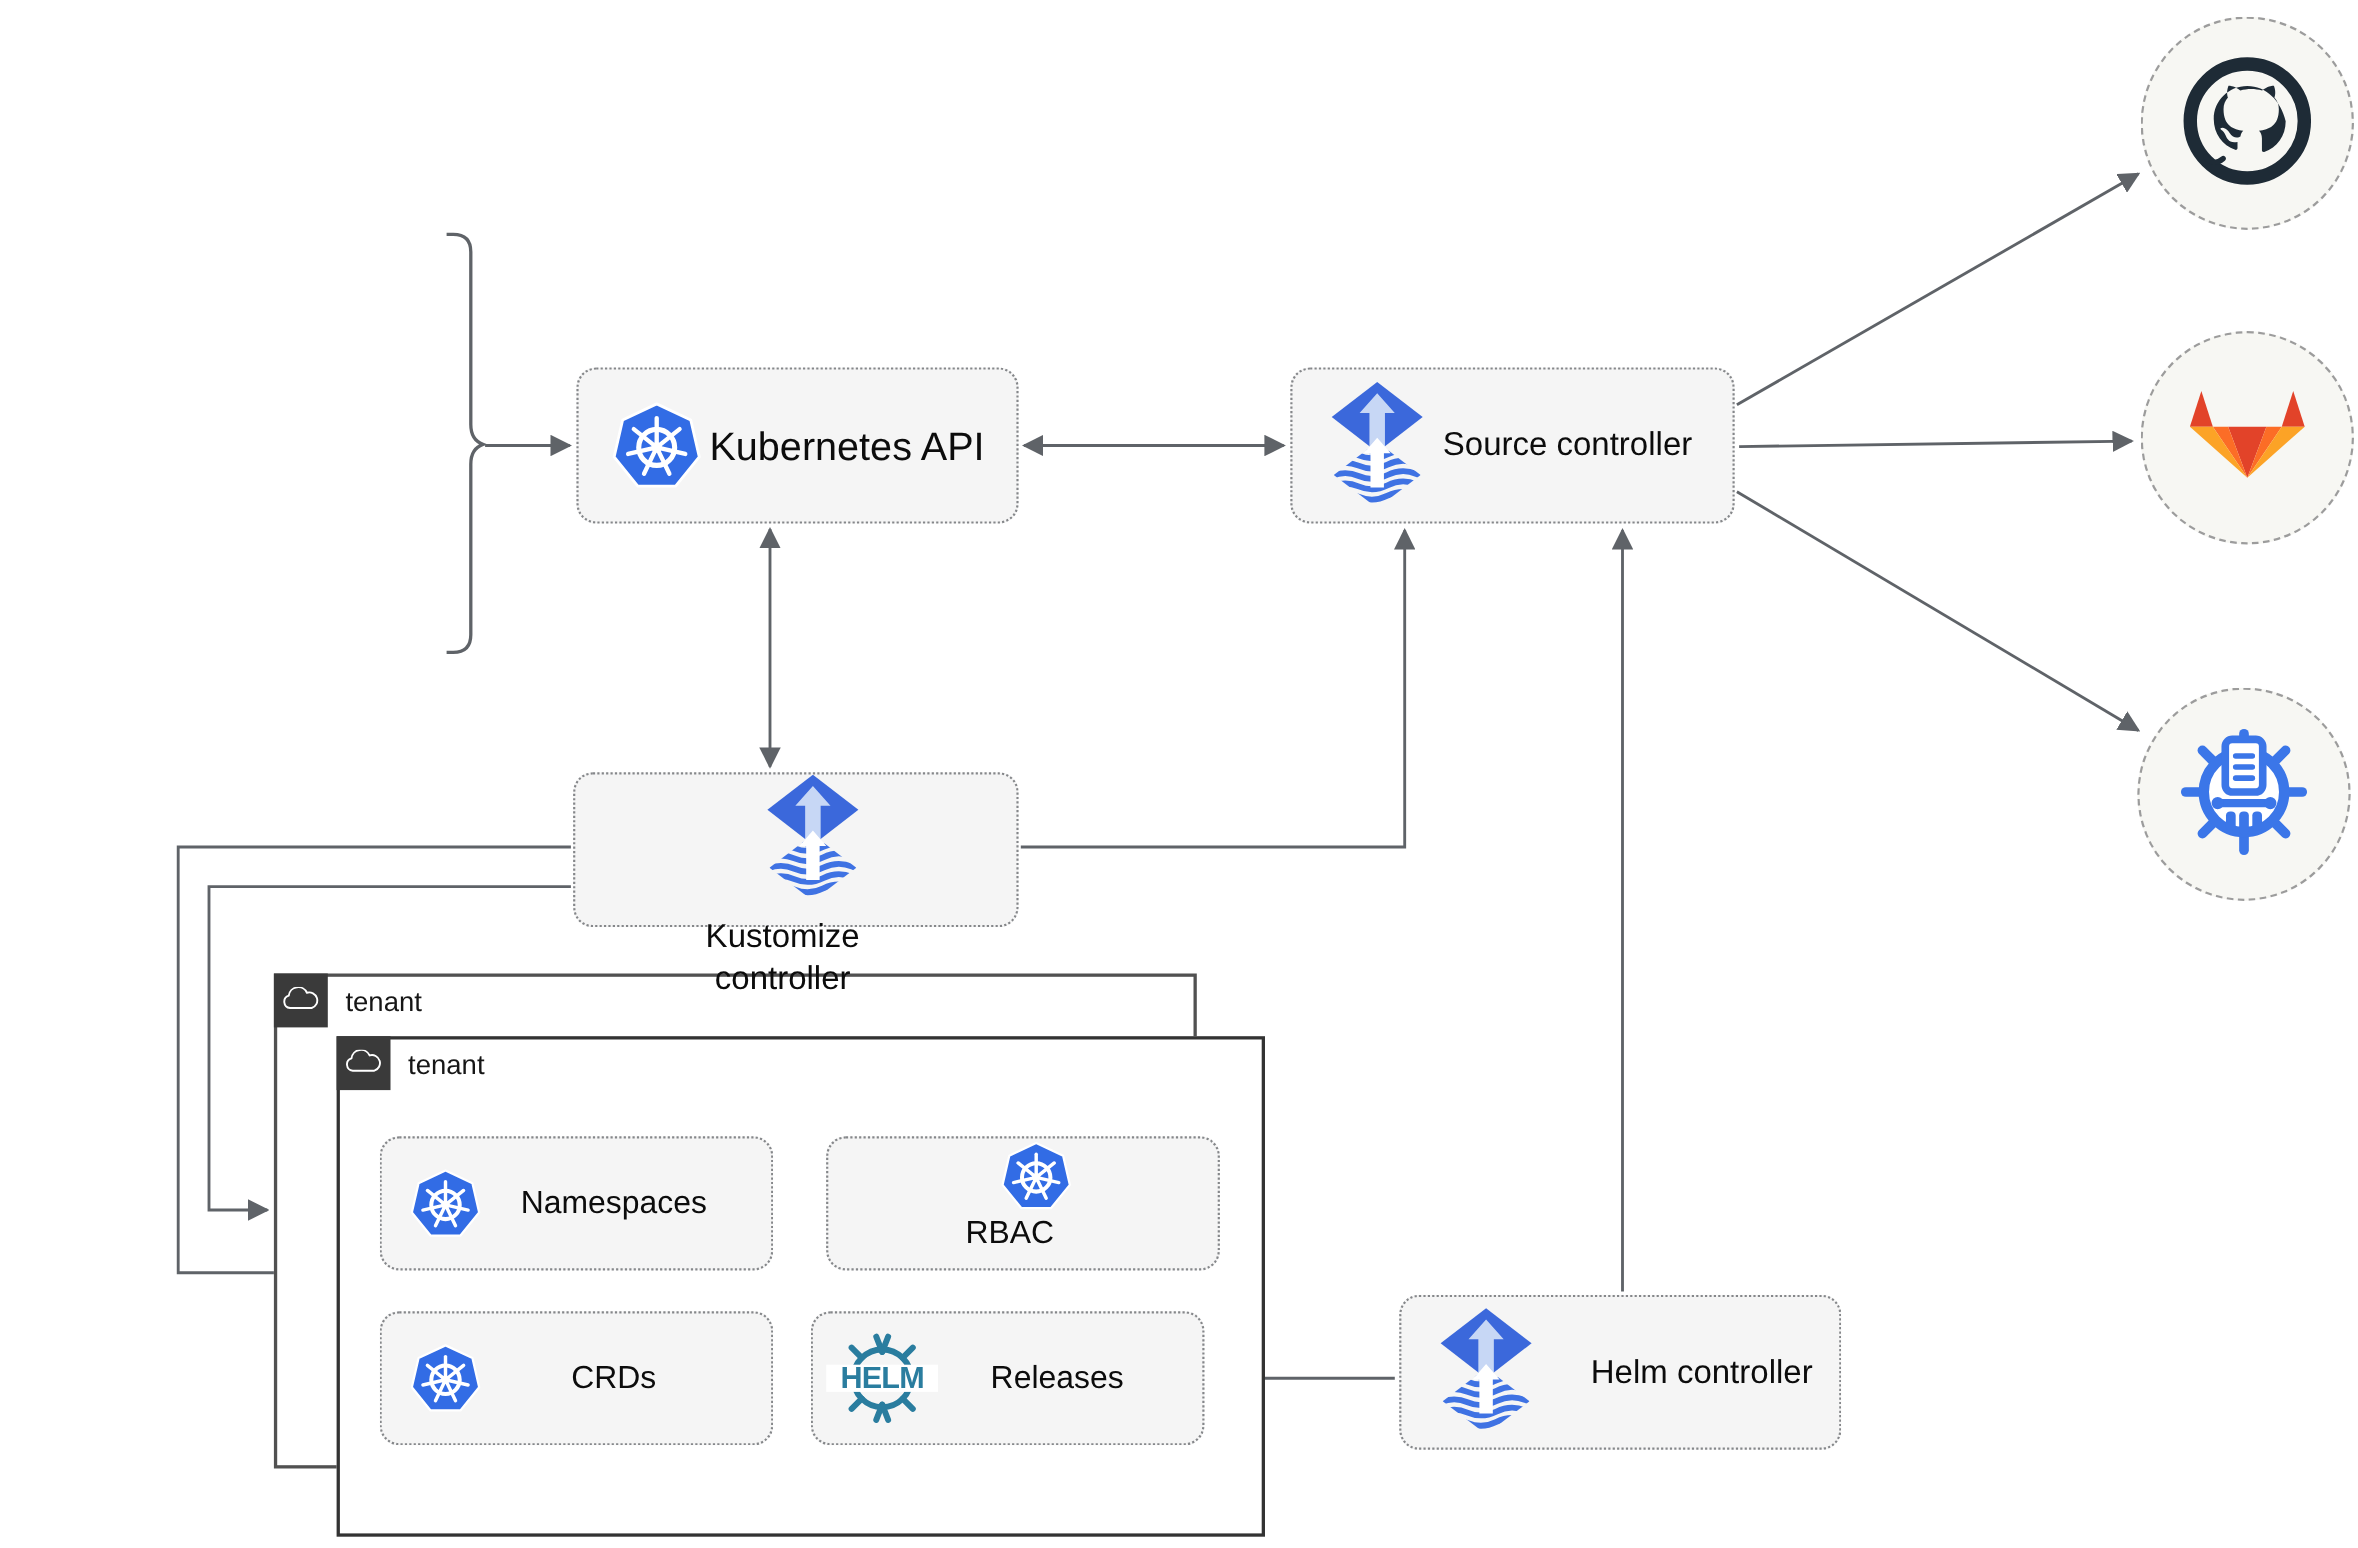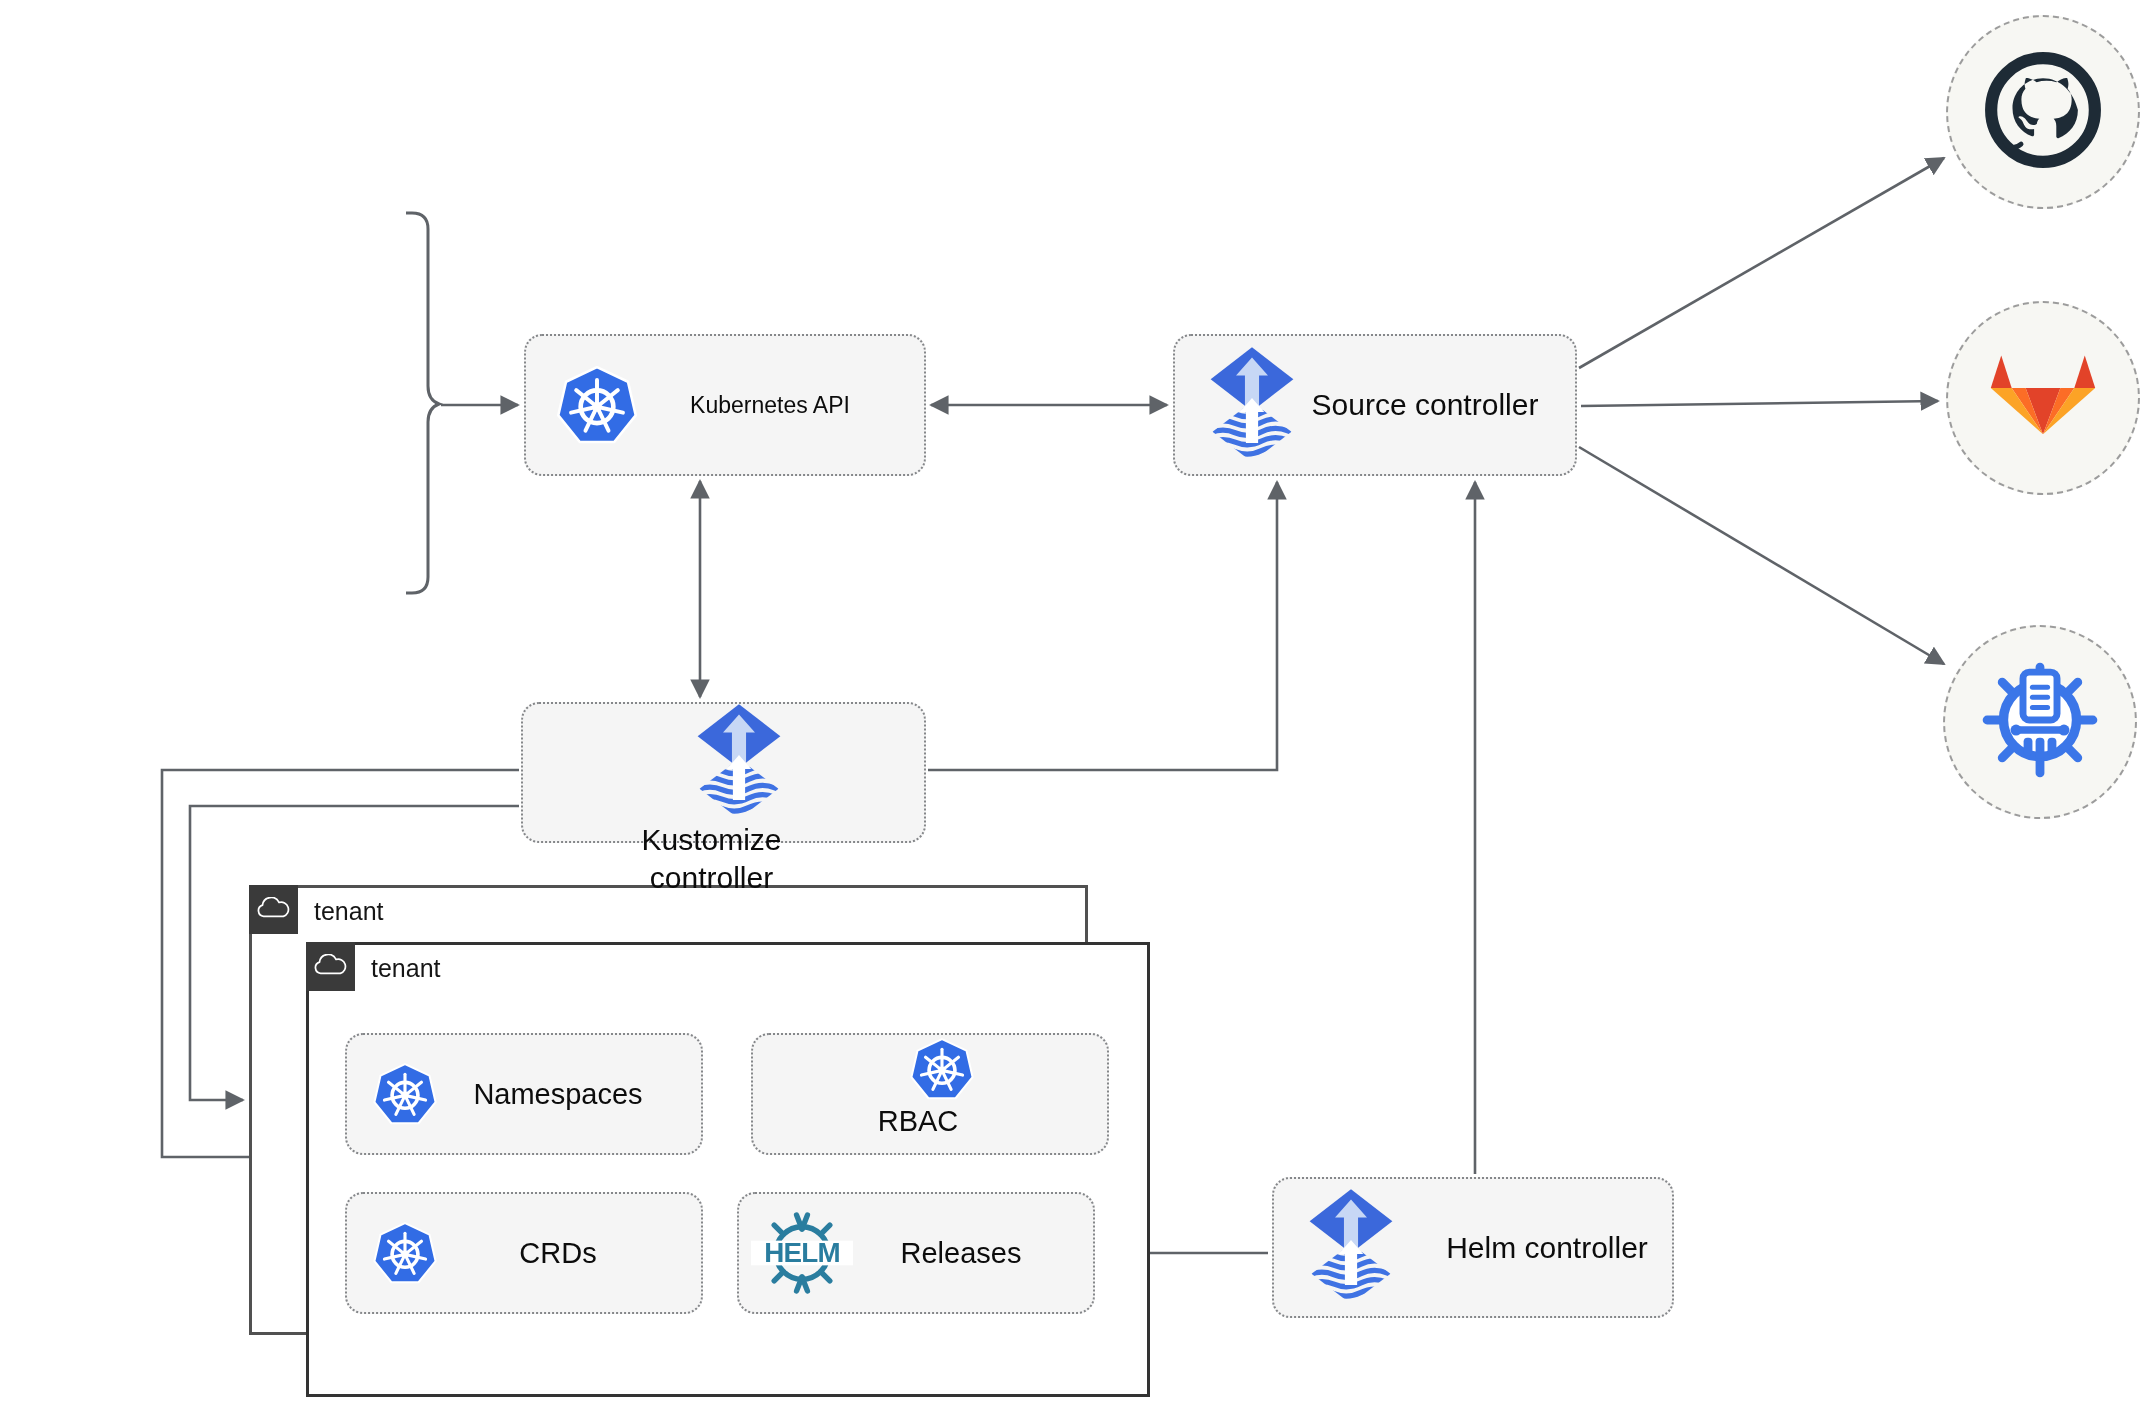--- a/index.html
+++ b/index.html
@@ -12,21 +12,21 @@
   .node {
     position:absolute; box-sizing:border-box; z-index:6;
     background:#f5f5f5; border:2px dotted #85878a; border-radius:18px;
     display:flex; align-items:center;
   }
   .node .nicon { flex:0 0 auto; display:flex; align-items:center; }
   .node .nlabel {
     flex:1 1 auto; text-align:center; font-size:30px; line-height:1.25;
     color:#0c0c0c; padding-right:24px;
   }
-  .node .nlabel.two { max-width:230px; margin:0 auto; }
+  .node .nlabel.two { max-width:230px; margin:12px auto; }
   .inner-node .nlabel { font-size:29px; }
   .tenant {
     position:absolute; box-sizing:border-box; background:#ffffff;
   }
   .tenant.back  { z-index:3; border:3px solid #515151; }
   .tenant.front { z-index:4; border:3px solid #333333; }
   .tenant .tab {
     position:absolute; left:-3px; top:-3px; width:49px; height:49px;
     background:#3a3a3a; display:flex; align-items:center; justify-content:center;
   }
@@ -202,21 +202,21 @@
   </div>
 
 
 
   <div class="node" style="left:524px; top:334px; width:402px; height:142px;">
     <span class="nicon" style="margin-left:28px;">
       <svg width="86" height="86">
           <use href="#sym-k8s"></use>
         </svg>
     </span>
-    <span class="nlabel" style="font-size:23px;">Kubernetes API</span>
+    <span class="nlabel" style="font-size:36px;">Kubernetes API</span>
   </div>
 
   <div class="node" style="left:1173px; top:334px; width:404px; height:142px;">
     <span class="nicon" style="margin-left:30px;">
       <svg width="94" height="117">
           <use href="#sym-flux"></use>
         </svg>
     </span>
     <span class="nlabel two">Source controller</span>
   </div>

